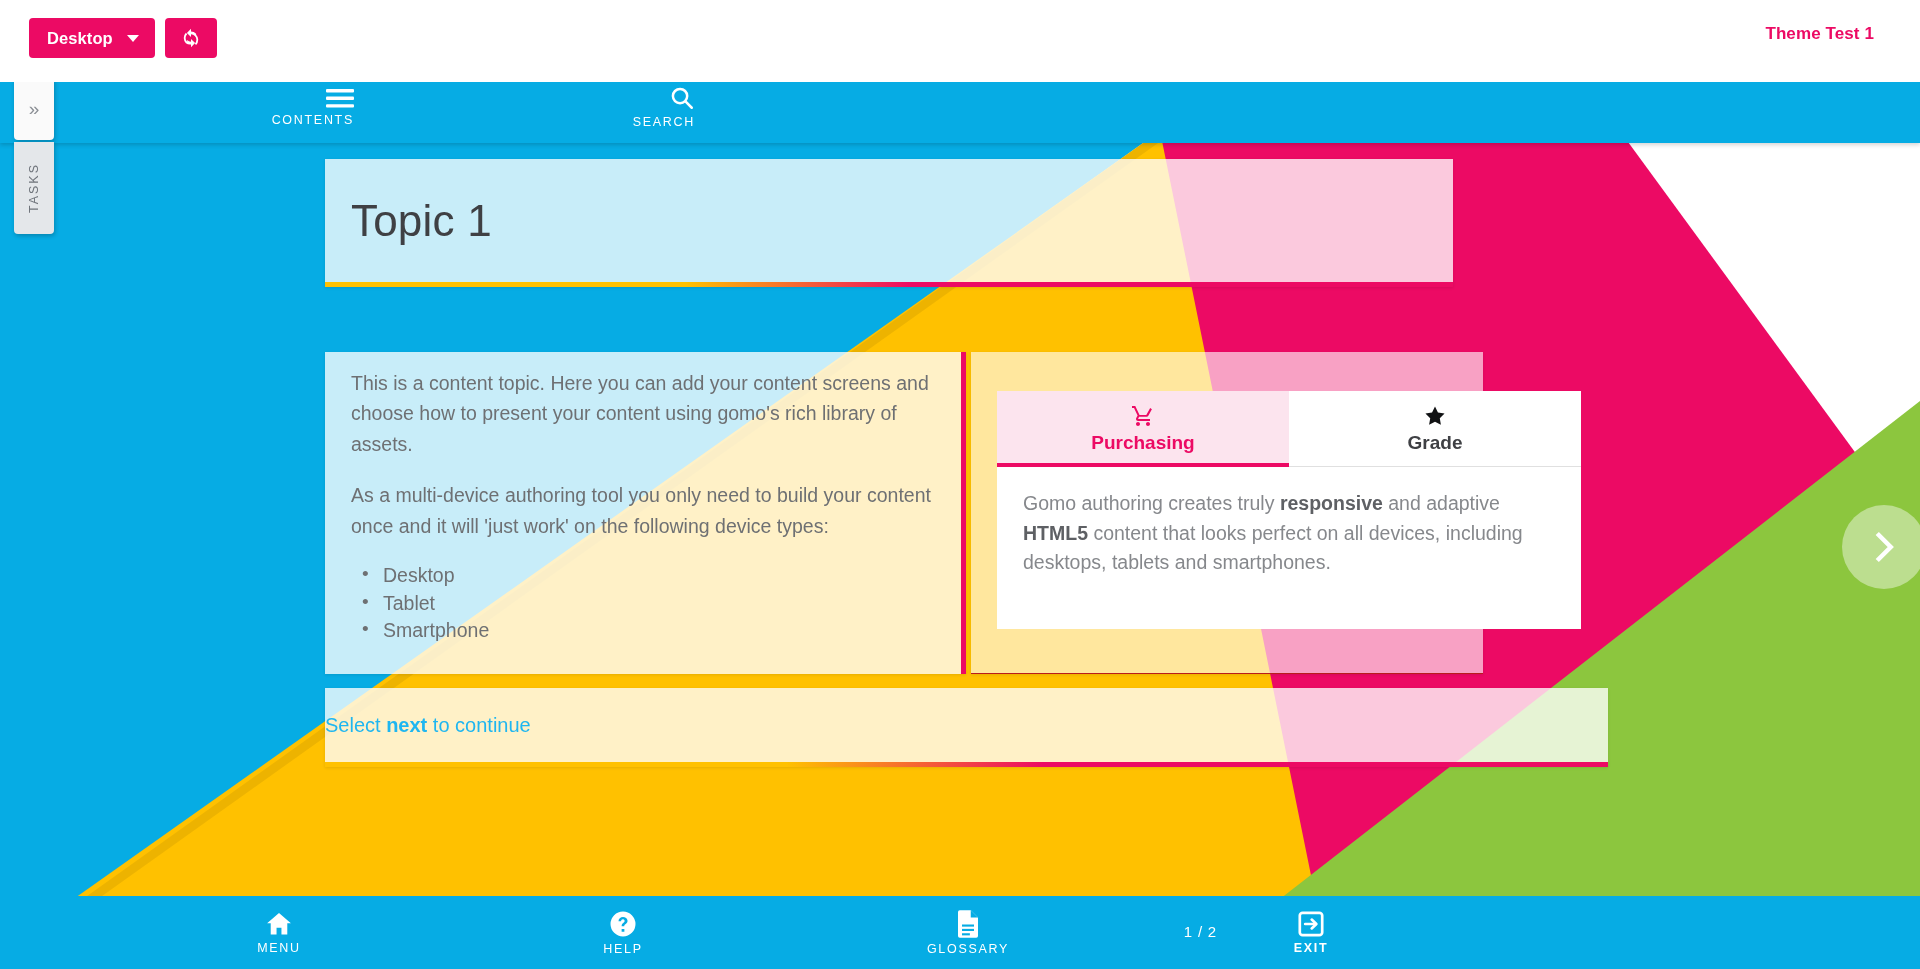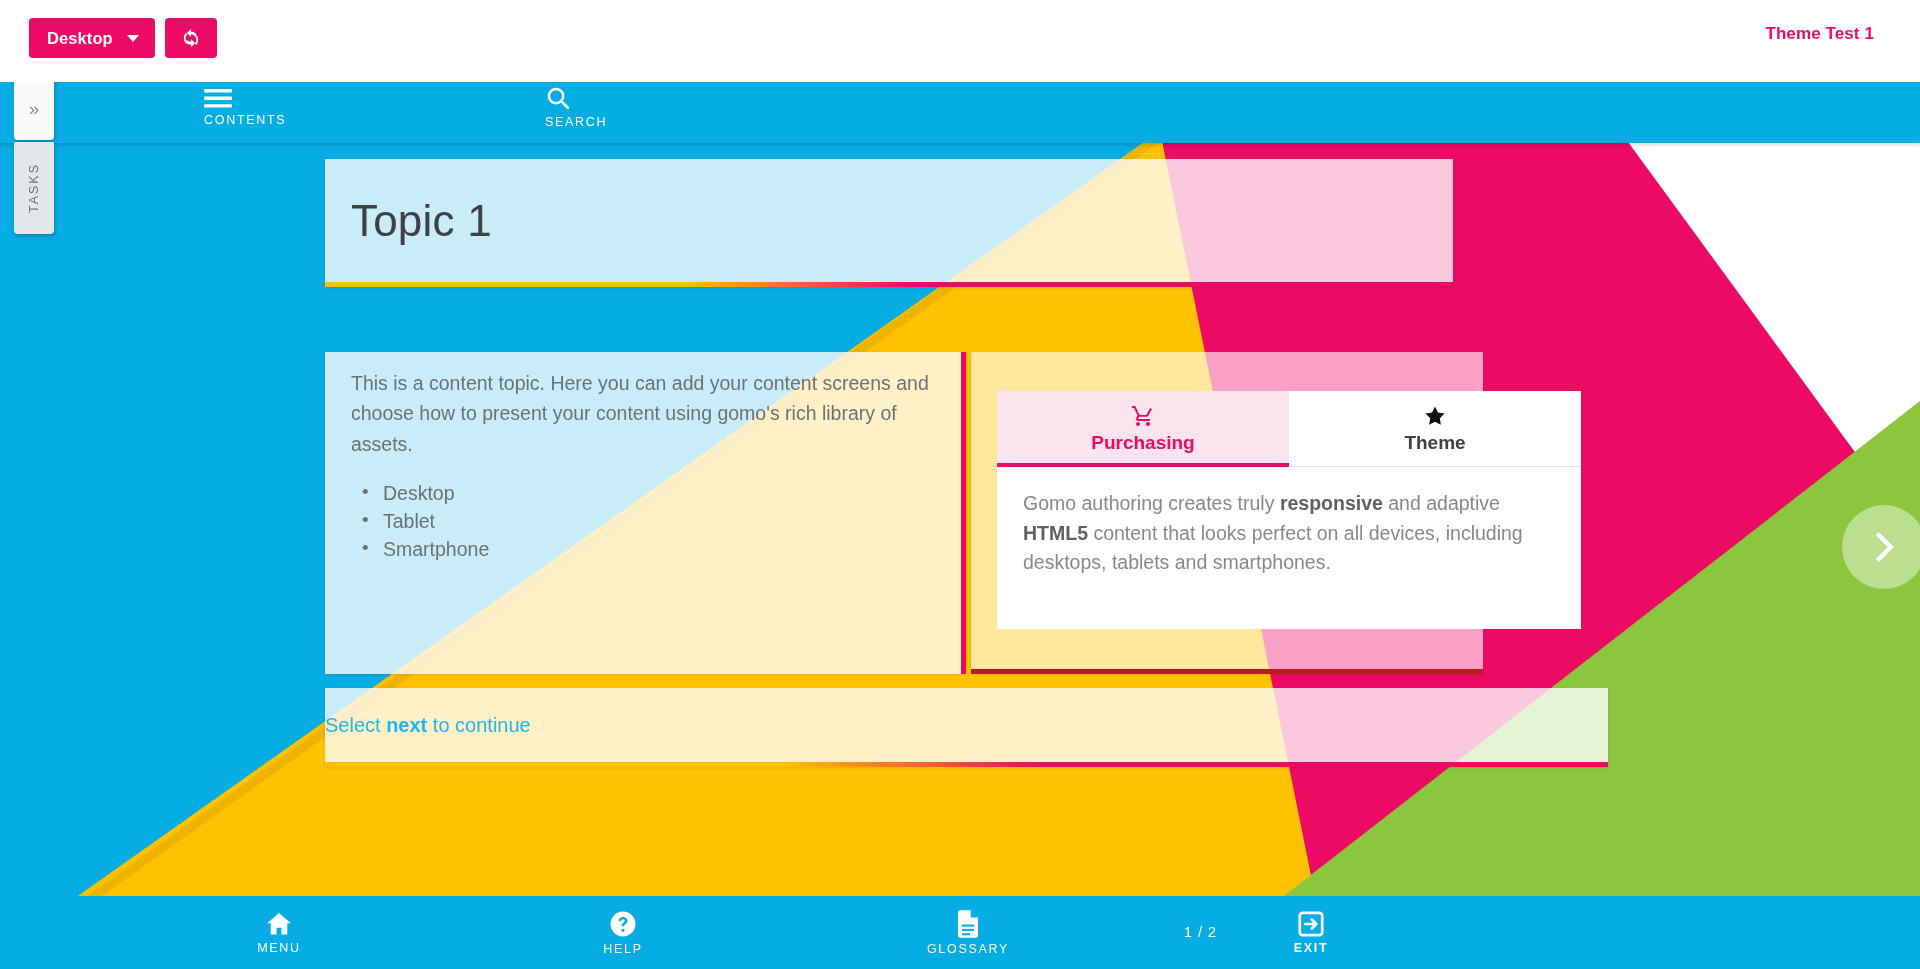--- a/index.html
+++ b/index.html
@@ -59,21 +59,21 @@
   .bg svg { position:absolute; left:0; top:0; }
 
   
   .coursenav {
     position: absolute; left: 0; top: 0; width: 1920px; height: 72px;
     background: #06ace4; z-index: 20;
     box-shadow: 0 2px 4px rgba(0,0,0,.17);
   }
   .cn-item {
     position: absolute; top: 0; height: 72px;
-    display: flex; flex-direction: column; align-items: flex-start;
+    display: flex; flex-direction: column; align-items: flex-end;
     justify-content: center; gap: 4px; cursor: pointer;
     width: 150px;
   }
   .cn-item .cn-lbl {
     color: #ffffff; font-size: 12.5px; letter-spacing: 1.7px;
     font-weight: normal;
   }
   #cn-contents { left: 204px; }
   #cn-search  { left: 545px; }
 
@@ -129,21 +129,21 @@
     font-size: 19.5px; line-height: 1.42; color: #6e7073;
     position: relative; padding-left: 24px;
   }
   #card-left li::before {
     content: "•"; position: absolute; left: 3px; top: -1px;
     color: #6e7073; font-size: 19px;
   }
 
   #card-right {
     left: 971px; top: 281px; width: 512px; height: 322px;
-    border-bottom: 5px solid #b91c1c;
+    border-bottom: 1px solid #b91c1c;
     background: rgba(255,255,255,.62);
   }
   .tabstrip {
     position: absolute; left: 26px; top: 39px;
     width: 584px; height: 76px;
     display: flex;
     border-bottom: 1px solid #e0e0e0;
   }
   .tabbtn {
     flex: 1; display: flex; flex-direction: column;
@@ -285,20 +285,21 @@
       </div>
     </div>
 
     <div class="card" id="card-title">
       <div id="page-title">Topic 1</div>
     </div>
 
     <div class="card" id="card-left">
       <div class="inner">
         <p>This is a content topic. Here you can add your content screens and choose how to present your content using gomo's rich library of assets.</p>
+        <p>As a multi-device authoring tool you only need to build your content once and it will 'just work' on the following device types:</p>
         <ul>
           <li>Desktop</li>
           <li>Tablet</li>
           <li>Smartphone</li>
         </ul>
       </div>
     </div>
 
     <div class="card" id="card-right">
       <div class="tabstrip">
@@ -311,21 +312,21 @@
           </span>
           <span class="tab-lbl">Purchasing</span>
         </div>
 
         <div class="tabbtn">
           <span>
             <svg width="26" height="24" viewBox="0 0 24 24" fill="#111214">
               <path d="M12 2.6l2.95 5.97 6.6.96-4.78 4.65 1.13 6.57L12 17.65 6.1 20.75l1.13-6.57L2.45 9.53l6.6-.96z"></path>
             </svg>
           </span>
-          <span class="tab-lbl">Theme</span>
+          <span class="tab-lbl">Grade</span>
         </div>
 
       </div>
 
       <div class="tabpanel">
         <p><span>Gomo authoring creates truly </span><b>responsive</b><span> and adaptive </span><b>HTML5</b><span> content that looks perfect on all devices, including desktops, tablets and smartphones.</span></p>
       </div>
     </div>
 
     <div class="card" id="card-foot">

